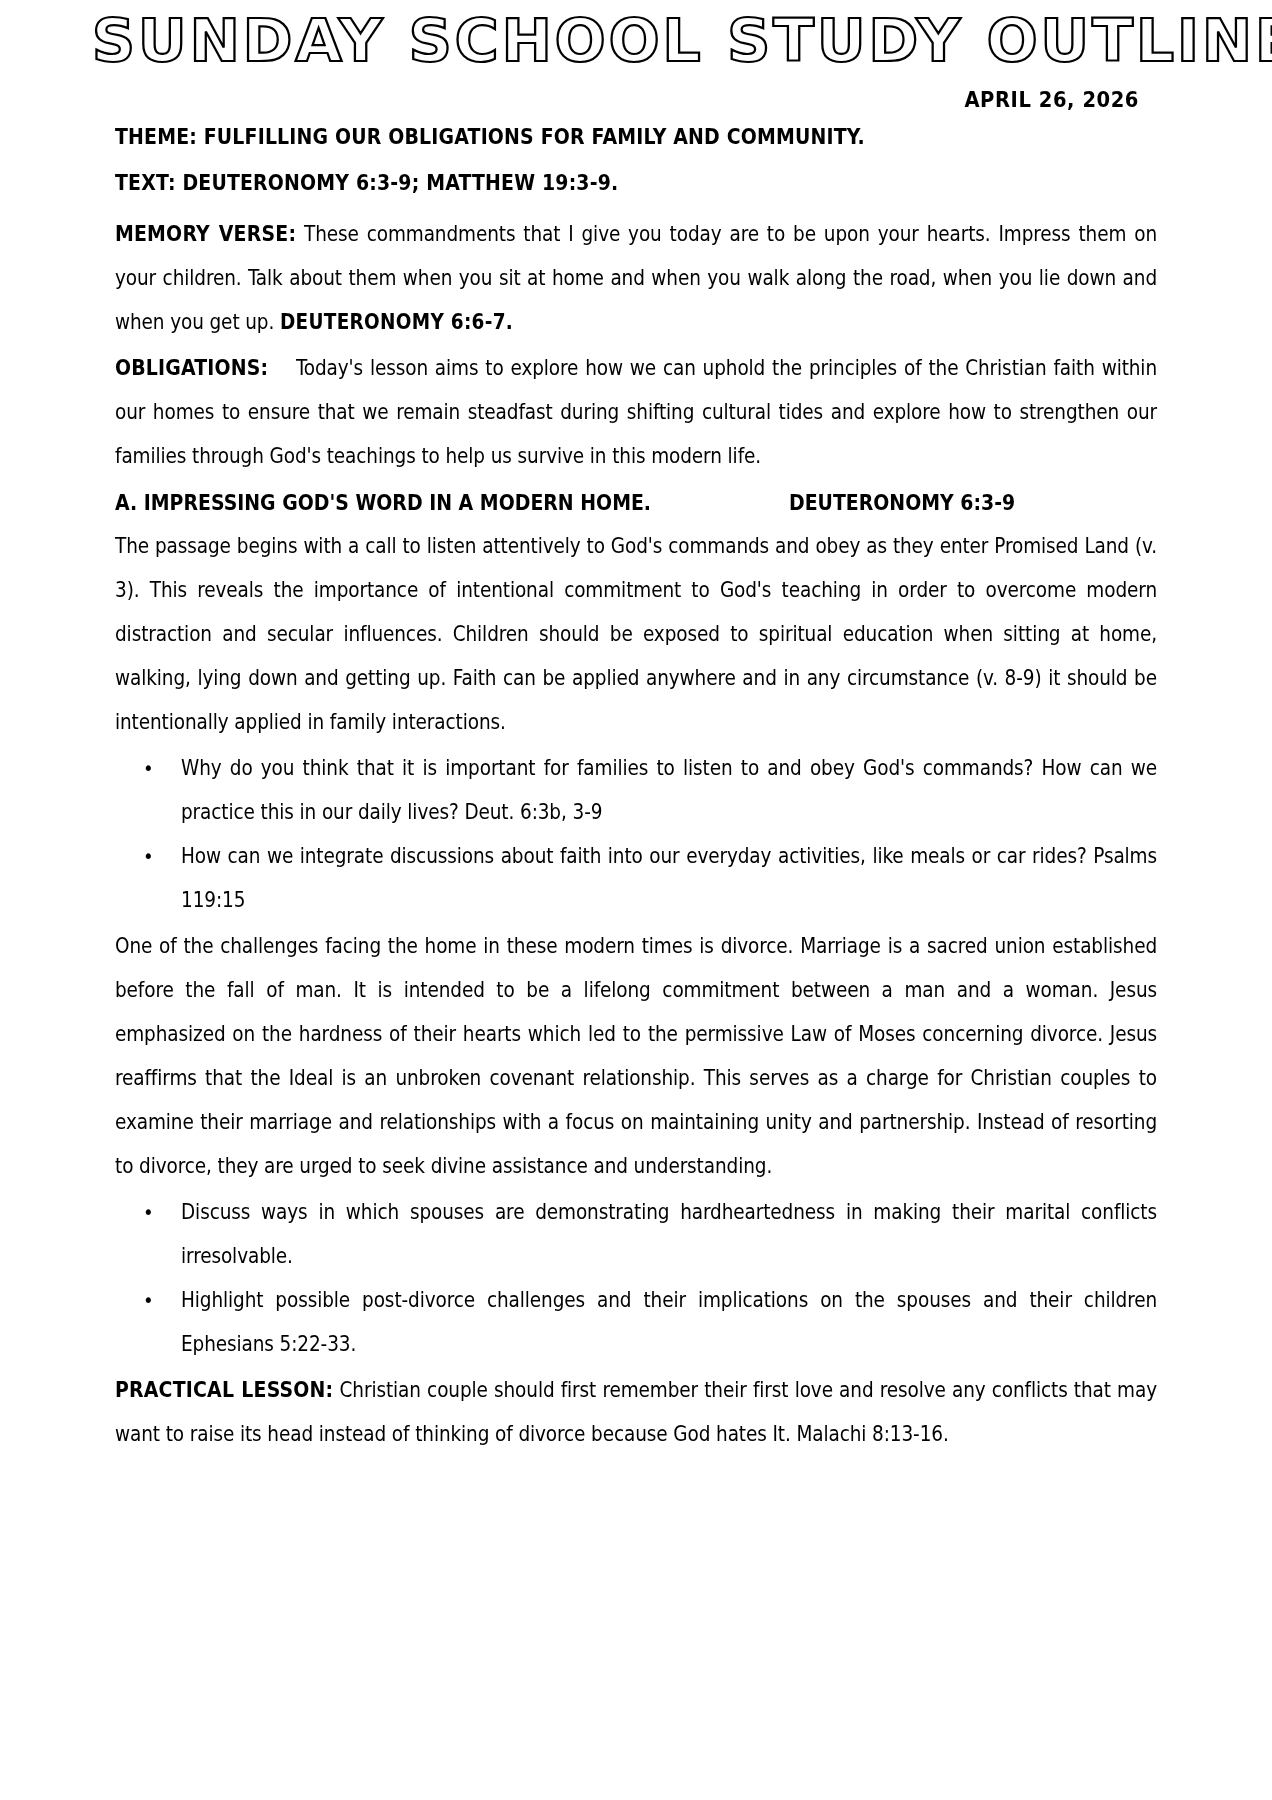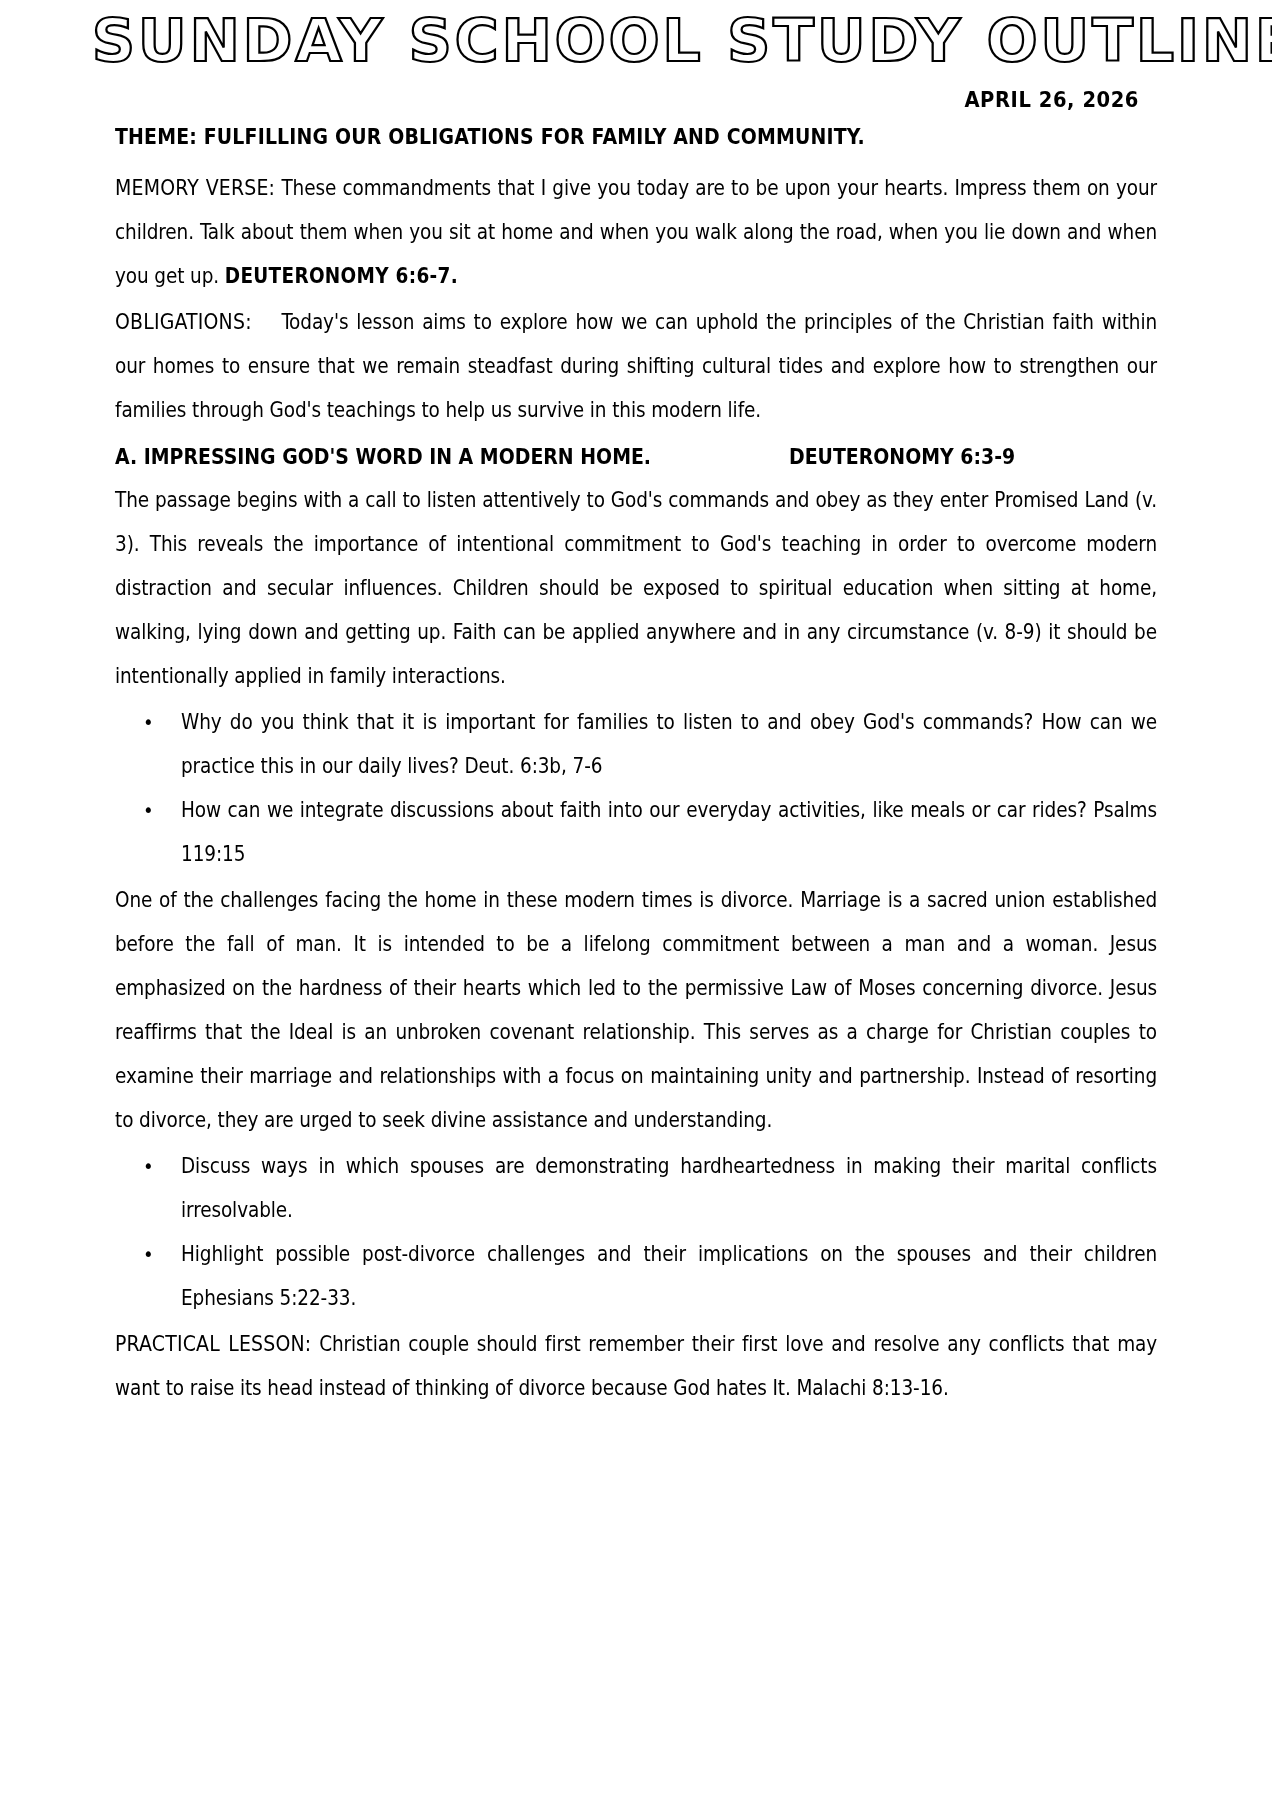--- a/index.html
+++ b/index.html
@@ -80,21 +80,21 @@
   .para {
     font-family: "DejaVu Sans Condensed", "DejaVu Sans", sans-serif;
     font-size: 20.5px;
     line-height: 44px;
     text-align: justify;
     text-justify: inter-word;
     margin: 0 0 2px 0;
     letter-spacing: -0.1px;
   }
   .para .lead {
-    font-weight: 400;
+    font-weight: 700;
     font-size: 21px;
     letter-spacing: 0.2px;
   }
   .para .ref {
     font-weight: 700;
     letter-spacing: 0.3px;
     margin-top: 8px;
   }
   .gap { display: inline-block; width: 14px; }
 
@@ -162,20 +162,23 @@
     <h1 class="doc-title">SUNDAY SCHOOL STUDY OUTLINE</h1>
   </div>
 
   <div class="date-line">APRIL 26, 2026</div>
 
   <div class="meta-line">
     <span class="hd">THEME: FULFILLING OUR OBLIGATIONS FOR FAMILY AND COMMUNITY.</span>
   </div>
 
 
+  <div class="meta-line">
+    <span class="hd">TEXT: DEUTERONOMY 6:3-9; MATTHEW 19:3-9.</span>
+  </div>
 
   <p class="para">
     <span class="lead">MEMORY VERSE:</span>
     <span>These commandments that I give you today are to be upon your hearts. Impress them on your children. Talk about them when you sit at home and when you walk along the road, when you lie down and when you get up.</span>
     <span class="ref">DEUTERONOMY 6:6-7.</span>
   </p>
 
   <p class="para">
     <span class="lead">OBLIGATIONS:</span>
     <span class="gap"></span>
@@ -186,21 +189,21 @@
     <span class="sh-left">A. IMPRESSING GOD'S WORD IN A MODERN HOME.</span>
     <span class="sh-spacer"></span>
     <span class="sh-right">DEUTERONOMY 6:3-9</span>
   </div>
 
   <p class="para">The passage begins with a call to listen attentively to God's commands and obey as they enter Promised Land (v. 3). This reveals the importance of intentional commitment to God's teaching in order to overcome modern distraction and secular influences. Children should be exposed to spiritual education when sitting at home, walking, lying down and getting up. Faith can be applied anywhere and in any circumstance (v. 8-9) it should be intentionally applied in family interactions.</p>
 
   <ul class="q-list">
     <li>
       <span class="bullet">•</span>
-      <span>Why do you think that it is important for families to listen to and obey God's commands? How can we practice this in our daily lives? Deut. 6:3b, 7-6</span>
+      <span>Why do you think that it is important for families to listen to and obey God's commands? How can we practice this in our daily lives? Deut. 6:3b, 3-9</span>
     </li>
     <li>
       <span class="bullet">•</span>
       <span>How can we integrate discussions about faith into our everyday activities, like meals or car rides? Psalms 119:15</span>
     </li>
   </ul>
 
 
 
   <p class="para">One of the challenges facing the home in these modern times is divorce. Marriage is a sacred union established before the fall of man. It is intended to be a lifelong commitment between a man and a woman. Jesus emphasized on the hardness of their hearts which led to the permissive Law of Moses concerning divorce. Jesus reaffirms that the Ideal is an unbroken covenant relationship. This serves as a charge for Christian couples to examine their marriage and relationships with a focus on maintaining unity and partnership. Instead of resorting to divorce, they are urged to seek divine assistance and understanding.</p>

